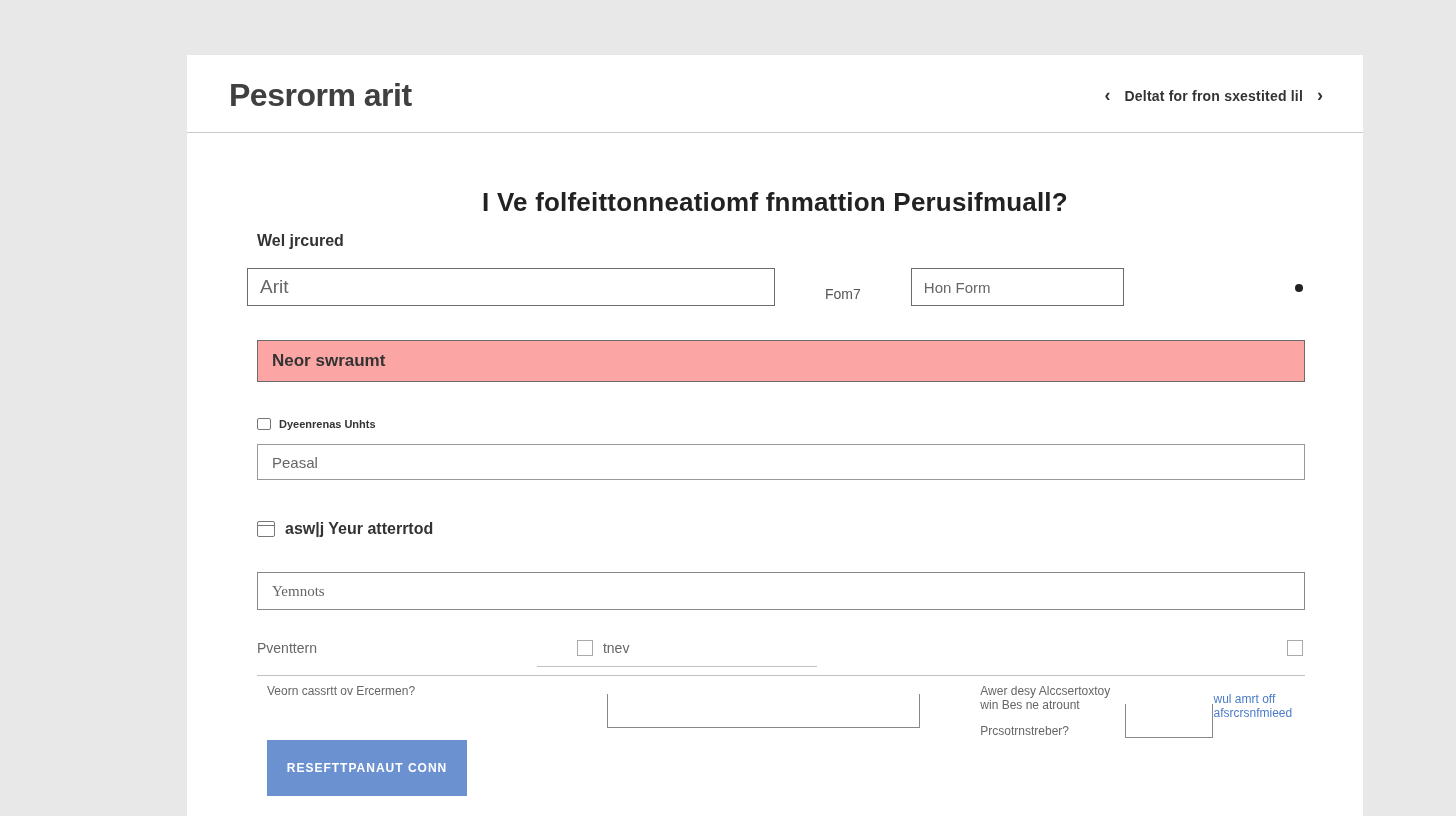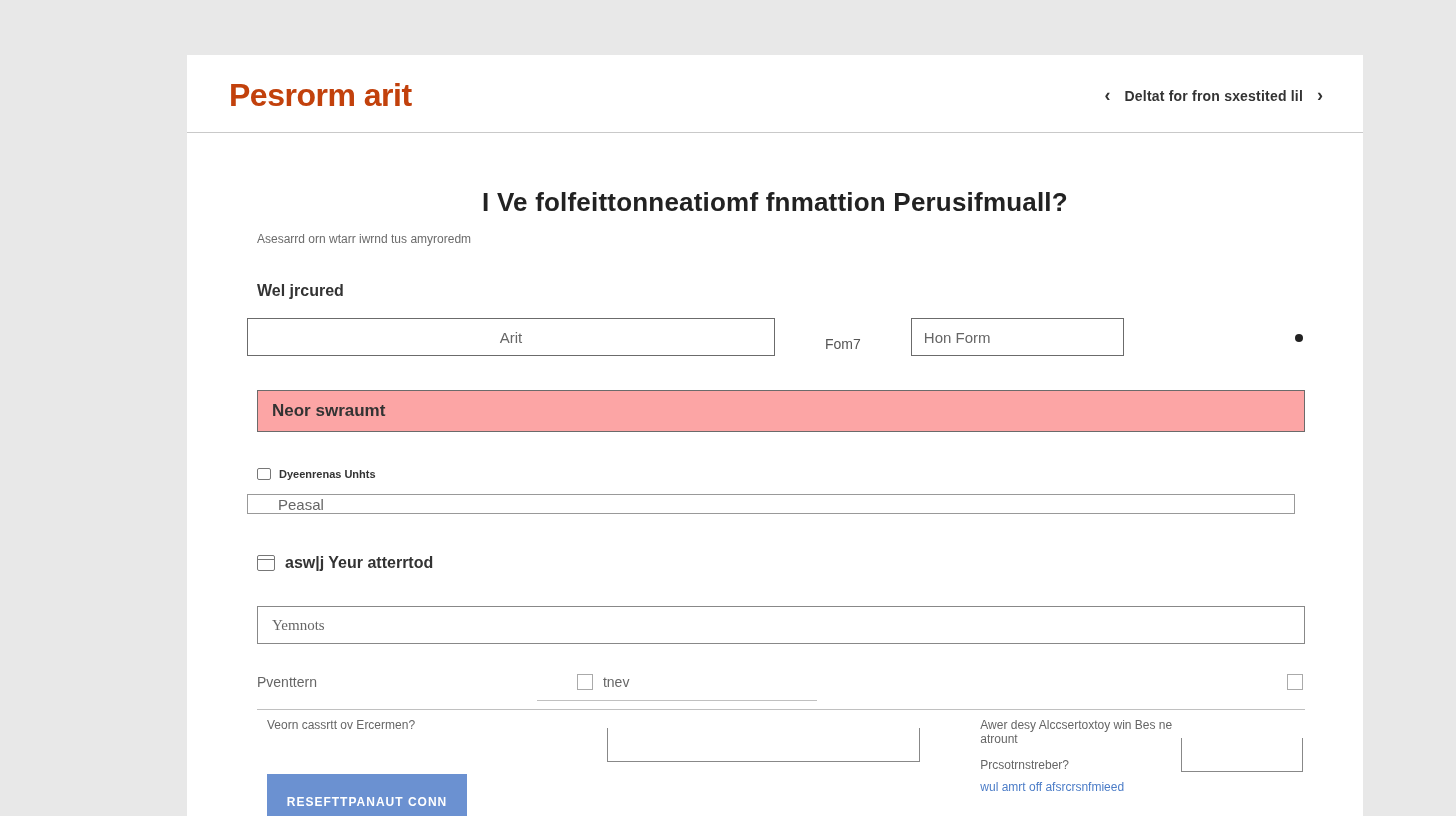--- a/index.html
+++ b/index.html
@@ -21,21 +21,21 @@
     .header {
       display: flex;
       justify-content: space-between;
       align-items: center;
       padding: 22px 36px 18px 42px;
       border-bottom: 1.5px solid #c9c9c9;
     }
     .header-title {
       font-size: 32px;
       font-weight: 800;
-      color: #c2410c;
+      color: #404040;
       letter-spacing: -0.5px;
     }
     .pager {
       display: flex;
       align-items: center;
       gap: 10px;
       font-size: 14px;
       color: #333;
     }
     .pager span.chev {
@@ -89,24 +89,23 @@
     .label-b {
       font-size: 14px;
       color: #555;
       margin-bottom: 4px;
     }
     .input-a {
       width: 528px;
       height: 38px;
       border: 1.5px solid #6b6b6b;
       padding: 0 12px;
-      font-size: 15px;
-      color: #666;
-      background: #fff;
-      text-align: center;
+      font-size: 19px;
+      color: #666;
+      background: #fff;
     }
     .input-b {
       width: 213px;
       height: 38px;
       border: 1.5px solid #6b6b6b;
       padding: 0 12px;
       font-size: 15px;
       color: #666;
       background: #fff;
     }
@@ -126,27 +125,28 @@
       padding: 0 14px;
       font-size: 17px;
       font-weight: 700;
       color: #333;
       background: #fca5a5;
       margin-bottom: 36px;
       margin-left: 10px;
     }
     .input-full2 {
       width: 1048px;
-      height: 20px;
+      height: 36px;
       border: 1.5px solid #999;
-      padding: 0 30px;
+      padding: 0 14px;
       font-size: 15px;
       color: #666;
       background: #fff;
       margin-bottom: 40px;
+      margin-left: 10px;
     }
     .input-full3 {
       width: 1048px;
       height: 38px;
       border: 1.5px solid #888;
       padding: 0 14px;
       font-size: 15px;
       color: #666;
       background: #fff;
       margin-bottom: 30px;
@@ -282,21 +282,21 @@
     .bottom-right-box {
       width: 142px;
       height: 34px;
       border: 1.5px solid #888;
       border-top: none;
       align-self: flex-end;
       margin-top: -6px;
     }
     .bottom-right-wrap {
       display: flex;
-      flex-direction: column;
+      flex-direction: row;
       width: 340px;
     }
     .q2-row {
       display: flex;
       justify-content: space-between;
       align-items: flex-start;
     }
     input { font-family: inherit; outline: none; }
   </style>
 </head>
@@ -309,21 +309,20 @@
     <div class="pager">
       <span class="chev">‹</span>
       <span class="label">Deltat for fron sxestited lil</span>
       <span class="chev">›</span>
     </div>
   </div>
 
   <div class="content">
 
     <div class="page-heading">I Ve folfeittonneatiomf fnmattion Perusifmuall?</div>
-    <div class="page-subtext">Asesarrd orn wtarr iwrnd tus amyroredm</div>
 
     <div class="row1">
       <div class="field-group">
         <div class="label-a">Wel jrcured</div>
         <input class="input-a input-placeholder" type="text" value="Arit" style="">
       </div>
       <div class="field-group">
         <div class="label-b">Fom7</div>
       </div>
       <div class="field-group">

